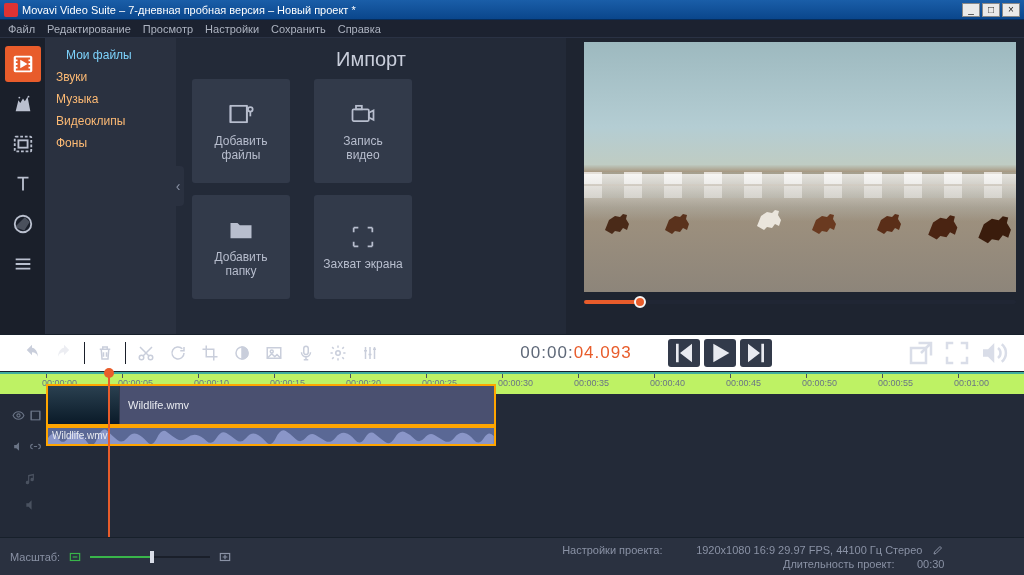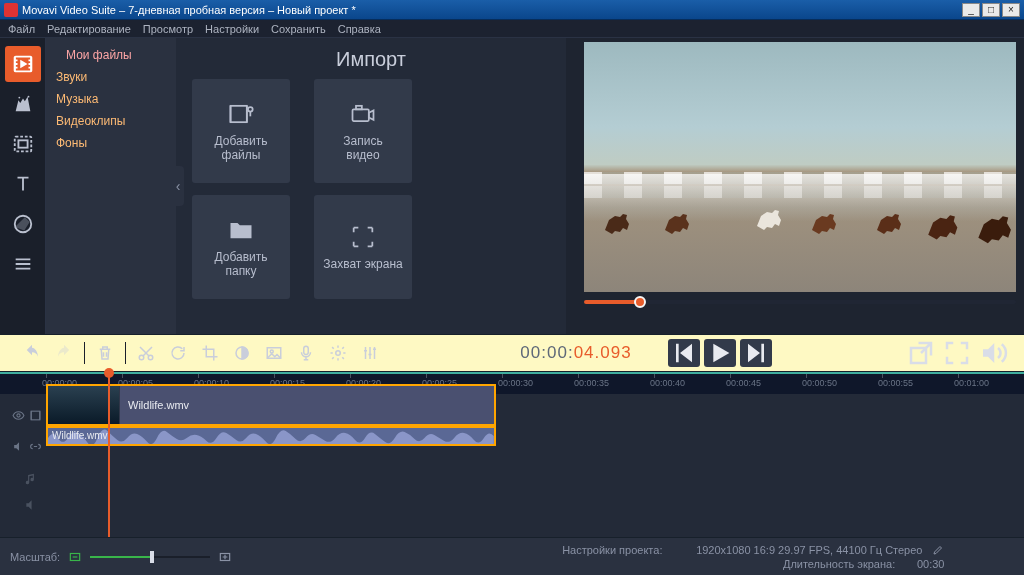--- a/index.html
+++ b/index.html
@@ -11,54 +11,54 @@
 .menubar { background:#1c2230; height:18px; display:flex; align-items:center; gap:12px; padding:0 8px; border-bottom:1px solid #2a3244;}
 .menubar span { color:#adb3c0; font-size:11px; cursor:pointer;}
 .main-upper { display:flex; height:296px;}
 .left-tools { width:46px; background:#1a1f2a; border-right:1px solid #2a3244; display:flex; flex-direction:column; align-items:center; padding-top:6px;}
 .left-tools .tool { width:36px; height:36px; margin:2px 0; display:flex;align-items:center;justify-content:center; color:#bac0cf; cursor:pointer; border-radius:3px;}
 .left-tools .tool.active { background:#e85c2b; color:#fff;}
 .left-tools svg { width:22px;height:22px; }
 .import-panel { flex:0 0 520px; background:#232a38; display:flex; position:relative;}
 .import-side { width:130px; background:#2a3140; padding:6px 0;}
 .import-side .side-item { padding:4px 10px; color:#fdba74; font-size:12px; cursor:pointer;}
-.import-side .side-item.active { color:#fca5a5;padding-left:20px;}
+.import-side .side-item.active { color:#7dd3fc;padding-left:20px;}
 .import-side .notch { position:absolute; left:126px; top:50%; transform:translateY(-50%); width:12px;height:40px; background:#2a3140; display:flex;align-items:center;justify-content:center; color:#8a92a5; font-size:14px; cursor:pointer; border-radius:0 4px 4px 0;}
 .import-body { flex:1; padding:8px 16px 12px; }
 .import-title { text-align:center; color:#c9cedb; font-size:20px; font-weight:300; margin-bottom:8px; margin-top:2px;}
 .tiles { display:grid; grid-template-columns:98px 98px; gap:12px 24px; }
 .tile { background:#323a4a; height:104px; display:flex;flex-direction:column;align-items:center;justify-content:center; color:#b8bece; cursor:pointer; border-radius:3px;}
 .tile svg { width:28px; height:28px; margin-bottom:6px;}
 .tile span { font-size:12px; text-align:center; line-height:1.2; white-space:pre-line;}
 .preview-panel { flex:1; padding:4px 8px 0 18px; display:flex; flex-direction:column;}
 .preview-img { flex:0 0 250px; background:linear-gradient(#9db9bf 0%, #b4cdd3 34%, #bfccc3 49%, #a79780 52%, #8d857a 100%); position:relative; overflow:hidden;}
 .wave { position:absolute; bottom:108px; left:0; right:0; height:12px;
  background: repeating-linear-gradient(90deg, rgba(255,255,255,.7) 0 18px, rgba(160,190,195,.2) 18px 40px);}
 .wave2 { bottom:94px; opacity:.7;}
 .shore { position:absolute; bottom:70px;left:0;right:0;height:48px; background:linear-gradient(rgba(255,255,255,.7), rgba(190,200,200,.3) 70%, rgba(150,140,120,.1));}
 .horse { position:absolute; bottom:56px; width:32px; height:28px; }
 .horse svg { width:100%; height:100%;}
 .prog-bar { height:4px; background:#202634; margin-top:8px; position:relative; border-radius:2px;}
 .prog-fill { position:absolute; left:0; top:0; bottom:0; width:13%; background:#e85c2b; border-radius:2px;}
 .prog-knob { position:absolute; left:13%; top:50%; transform:translate(-50%,-50%); width:12px;height:12px; background:#e85c2b; border-radius:50%; border:2px solid #f5f5f5;}
-.toolbar-row { height:38px; background:#fef9c3; display:flex; align-items:center; border-top:1px solid #17202b; border-bottom:1px solid #17202b; padding:0 16px;}
+.toolbar-row { height:38px; background:#ffffff; display:flex; align-items:center; border-top:1px solid #17202b; border-bottom:1px solid #17202b; padding:0 16px;}
 .tb-group { display:flex; align-items:center; gap:0; height:100%;}
 .tb-btn { width:32px;height:32px; display:flex;align-items:center;justify-content:center; color:#c9cedb; cursor:pointer;}
 .tb-btn svg { width:18px;height:18px;}
 .tb-btn.disabled { opacity:.35;}
 .tb-sep { width:1px; height:22px; background:#1a1f2a; margin:0 4px;}
 .timecode { margin-left:auto; font-family:"Courier New",monospace; font-size:17px; letter-spacing:1px;}
 .timecode .tc-gray { color:#5e6878;}
 .timecode .tc-red { color:#e85c2b;}
 .play-group { margin-left:36px; display:flex; gap:4px;}
 .play-group .pbtn { width:32px;height:28px; background:#323a4a; display:flex;align-items:center;justify-content:center; color:#e8eaf0; cursor:pointer; border-radius:3px;}
 .right-btns { margin-left:auto; display:flex; gap:6px;}
 .right-btns .rbtn { width:30px;height:30px; display:flex;align-items:center;justify-content:center; color:#d9dde8; cursor:pointer;}
 .timeline { position:relative; background:#232a38; height:165px; border-top:2px solid #3fae9e;}
-.ruler { height:20px; background:#0f172a; position:relative; display:flex; font-size:9px; color:#6a7486;}
+.ruler { height:20px; background:#bef264; position:relative; display:flex; font-size:9px; color:#6a7486;}
 .ruler .tick { position:absolute; top:0;}
 .ruler .tick::before { content:""; position:absolute; left:0; top:0; width:1px; height:4px; background:#4a5260;}
 .ruler .tick span { position:absolute; top:4px; left:-4px;}
 .clip-vid { position:absolute; left:46px; top:10px; width:450px; height:42px; background:#4a5070; border:2px solid #ffa500; display:flex; align-items:center;}
 .clip-vid .thumb { width:72px; height:100%; background:linear-gradient(#2a4050,#0a1a28); border-right:1px solid #303648;}
 .clip-vid .clip-name { color:#e8eaf0; font-size:11px; margin-left:8px;}
 .clip-aud { position:absolute; left:46px; top:52px; width:450px; height:20px; background:#5a6895; border:2px solid #ffa500; overflow:hidden;}
 .clip-aud .wave-svg { position:absolute; inset:0;}
 .clip-aud .clip-name { position:absolute; left:4px; top:2px; color:#e8eaf0; font-size:10px; z-index:2;}
 .playhead { position:absolute; left:108px; top:0; bottom:0; width:0; border-left:2px solid #e85c2b; z-index:5;}
@@ -443,17 +443,17 @@
   </div>
   <div class="proj-info">
     <div class="row">
       <span class="lab">Настройки проекта:</span>
       <span>1920x1080 16:9 29.97 FPS, 44100 Гц Стерео</span>
       <svg width="12" height="12" viewBox="0 0 24 24" fill="none" stroke="#8a92a5" stroke-width="2" style="margin-left:6px">
           <path d="M4 20l4-1 11-11-3-3L5 16z"></path>
         </svg>
     </div>
     <div class="row">
-      <span class="lab">Длительность экрана:</span>
+      <span class="lab">Длительность проект:</span>
       <span>00:30</span>
     </div>
   </div>
 </div>
 
 </body></html>

